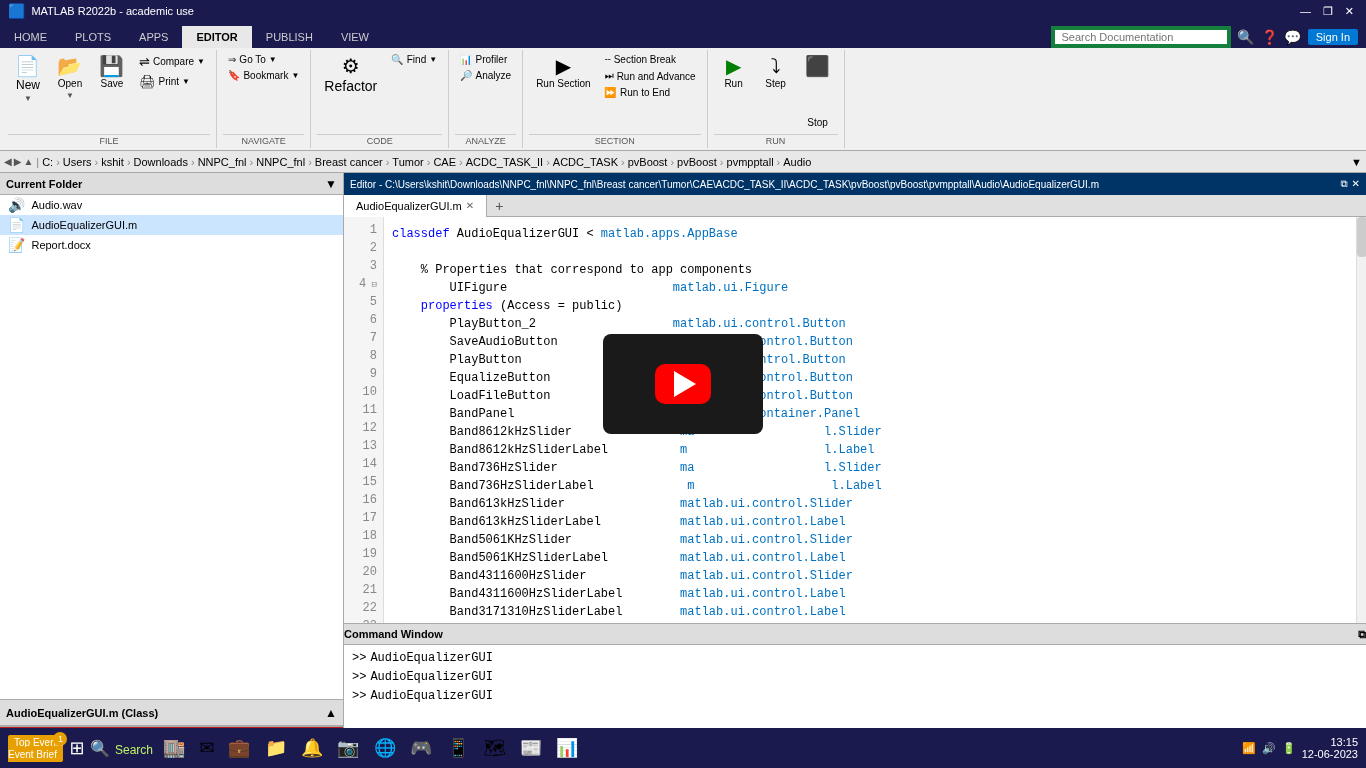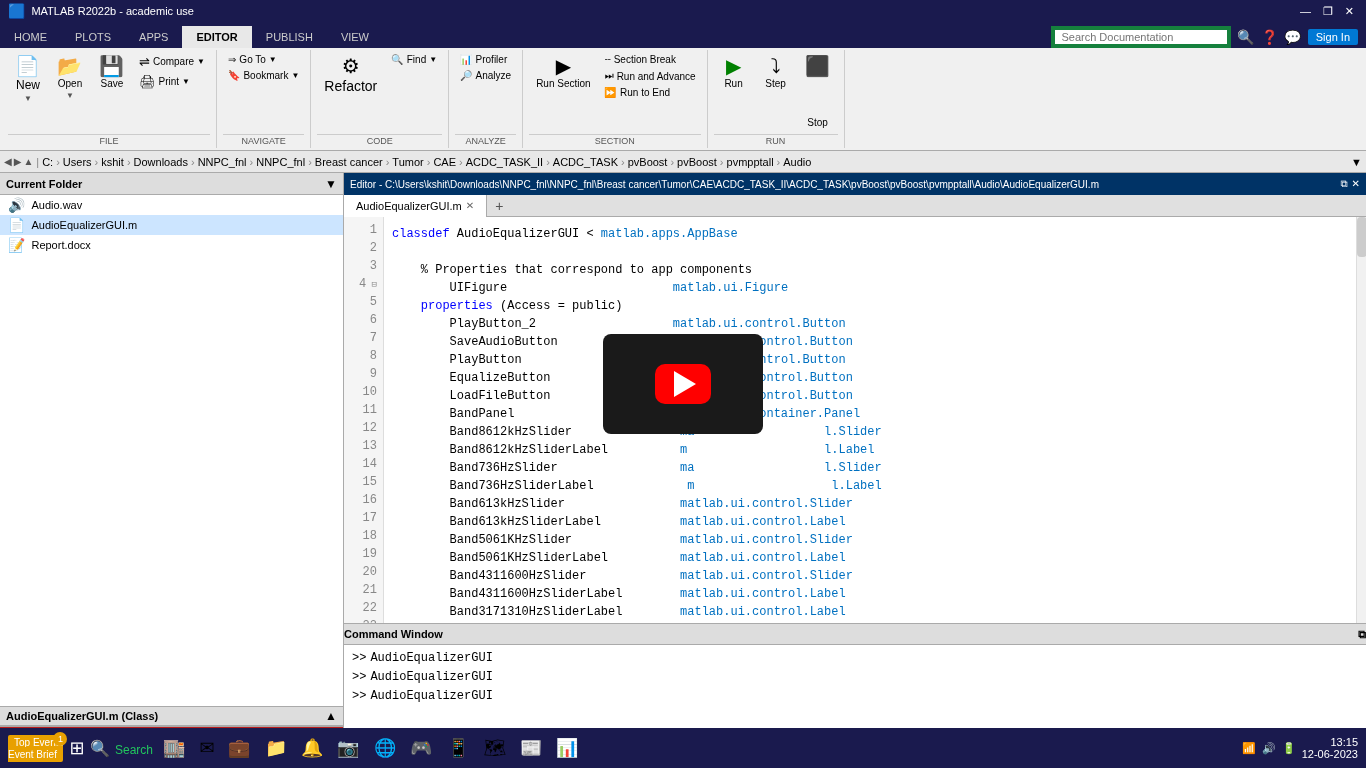--- a/index.html
+++ b/index.html
@@ -37,21 +37,21 @@
     
     #main { display: flex; height: calc(768px - 22px - 26px - 82px - 22px - 24px); }
 
     
     #left-panel { width: 344px; display: flex; flex-direction: column; border-right: 1px solid #aaa; background: #f5f5f5; }
     #current-folder-header { background: #ddd; border-bottom: 1px solid #aaa; height: 22px; display: flex; align-items: center; justify-content: space-between; padding: 0 6px; font-size: 11px; font-weight: bold; }
     #file-list { flex: 1; overflow-y: auto; background: white; }
     .file-item { display: flex; align-items: center; gap: 6px; padding: 2px 8px; cursor: pointer; font-size: 11px; }
     .file-item.selected { background: #cce5ff; }
     .file-icon { font-size: 14px; }
-    #class-header { background: #ddd; border-top: 1px solid #aaa; border-bottom: 1px solid #aaa; height: 20px; display: flex; align-items: center; justify-content: space-between; padding: 0 6px; font-size: 11px; font-weight: bold; }
+    #class-header { background: #ddd; border-top: 1px solid #aaa; border-bottom: 1px solid #aaa; height: 27px; display: flex; align-items: center; justify-content: space-between; padding: 0 6px; font-size: 11px; font-weight: bold; }
     #workspace-header { background: #b91c1c; border-top: 1px solid #aaa; border-bottom: 1px solid #aaa; height: 22px; display: flex; align-items: center; justify-content: space-between; padding: 0 20px; font-size: 11px; font-weight: bold; }
     #workspace-table { background: white; }
     .ws-col-header { display: flex; background: #e8e8e8; border-bottom: 1px solid #aaa; font-size: 11px; font-weight: bold; }
     .ws-col { padding: 2px 8px; border-right: 1px solid #ccc; flex: 1; }
 
     
     #right-panel { flex: 1; display: flex; flex-direction: column; background: white; }
 
     
     #editor-header { background: #003366; color: white; height: 22px; display: flex; align-items: center; justify-content: space-between; padding: 0 6px; font-size: 10px; }
@@ -465,21 +465,21 @@
 <div id="taskbar">
   <div id="taskbar-left">
     <div class="taskbar-notif">
       <span class="taskbar-badge">1</span>
       <span style="background:#e8a000; color:white; padding:2px 6px; border-radius:2px; font-size:10px; cursor:pointer;">
         <span>Top Events</span><br>
         <span>Event Brief</span>
       </span>
     </div>
     <span style="color:white; font-size:18px; cursor:pointer;">⊞</span>
-    <span style="color:white; font-size:16px; cursor:pointer;">🔍 <span style="color:#22c55e; font-size:12px;">Search</span></span>
+    <span style="color:white; font-size:16px; cursor:pointer;">🔍 <span style="color:#bef264; font-size:12px;">Search</span></span>
     <span class="taskbar-icon">🏬</span>
     <span class="taskbar-icon">✉</span>
     <span class="taskbar-icon">💼</span>
     <span class="taskbar-icon">📁</span>
     <span class="taskbar-icon">🔔</span>
     <span class="taskbar-icon">📷</span>
     <span class="taskbar-icon">🌐</span>
     <span class="taskbar-icon">🎮</span>
     <span class="taskbar-icon">📱</span>
     <span class="taskbar-icon">🗺</span>

